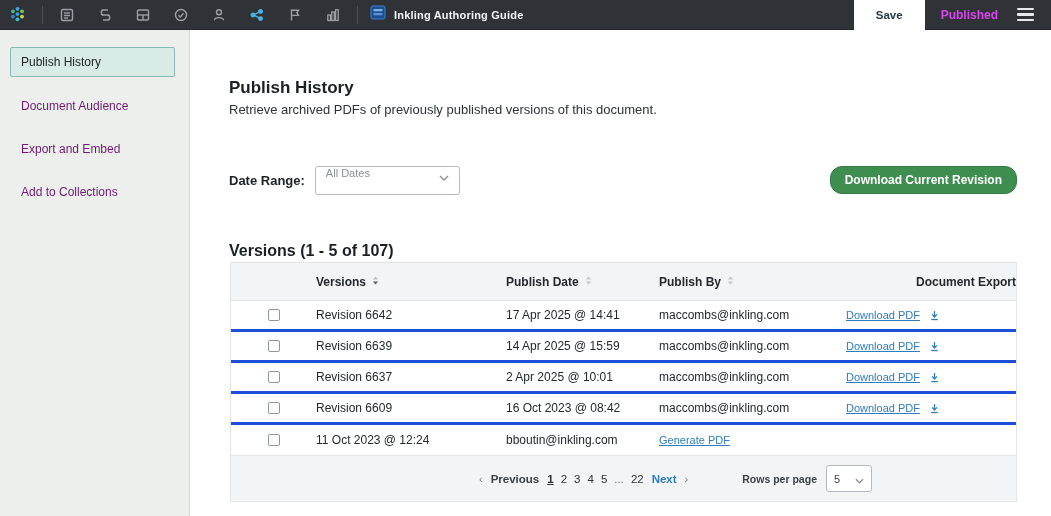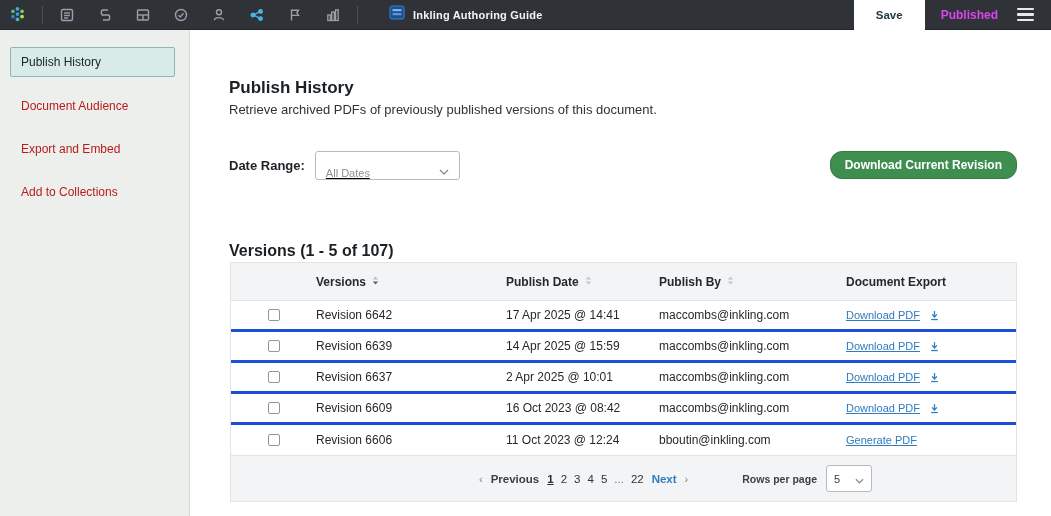--- a/index.html
+++ b/index.html
@@ -6,62 +6,62 @@
   html,body { width:1051px; height:516px; overflow:hidden; background:#fff;
     font-family:"Liberation Sans", sans-serif; }
 
   
   .topbar { position:absolute; left:0; top:0; width:1051px; height:30px;
     background:#2f3338; display:flex; align-items:center; border-bottom:1px solid #24272b; }
   .logo { width:34px; display:flex; justify-content:center; align-items:center; }
   .tb-sep { width:1px; height:18px; background:#4a4f55; margin:0 8px; }
   .tb-icons { display:flex; align-items:center; gap:14px; padding:0 4px; }
   .tb-icon { width:24px; height:22px; display:flex; align-items:center; justify-content:center; cursor:pointer; }
-  .doc-chip { display:flex; align-items:center; gap:8px; margin-left:23px; }
+  .doc-chip { display:flex; align-items:center; gap:8px; margin-left:4px; }
   .doc-title { color:#f2f4f6; font-size:11px; font-weight:bold; letter-spacing:.2px; }
   .tb-right { margin-left:auto; display:flex; align-items:center; gap:16px; padding-right:14px; }
   .save-btn { background:#ffffff; color:#243a44; font-size:11.5px; font-weight:bold;
     border:none; border-radius:3px; padding:11px 22px; cursor:pointer; }
   .published { color:#d946ef; font-size:12px; font-weight:bold; }
   .hamburger { display:flex; flex-direction:column; gap:3px; cursor:pointer; padding:3px; }
   .hamburger span { width:17px; height:2.4px; background:#e7eaec; border-radius:1px; }
 
   
   .sidebar { position:absolute; left:0; top:30px; width:190px; height:486px;
     background:#ecefeb; border-right:1px solid #d7d9d5; }
-  .side-item { font-size:12px; color:#b91c1c; padding:7px 10px; margin:10px 14px 10px 10px;
+  .side-item { font-size:12px; color:#701a75; padding:7px 10px; margin:10px 14px 10px 10px;
     cursor:pointer; border:1px solid transparent; }
   .side-item.active { background:#d8ebe7; border:1px solid #8ab8b4; border-radius:2px;
     color:#20262a; margin-top:17px; margin-bottom:14px; }
   .side-item.plain { padding:7px 10px; margin:13px 14px 13px 10px; }
 
   
   .main { position:absolute; left:191px; top:30px; width:860px; height:486px; background:#fff; }
   .page-title { font-size:17px; font-weight:bold; color:#1b2024; margin:48px 0 4px 38px; }
   .page-sub { font-size:13px; color:#2e3338; margin-left:38px; }
 
-  .controls { position:absolute; left:38px; top:120px; width:788px; height:30px;
+  .controls { position:absolute; left:38px; top:135px; width:788px; height:30px;
     display:flex; align-items:center; }
   .dr-label { font-size:13px; font-weight:bold; color:#1d2226; margin-right:10px; }
   .dropdown { width:145px; height:29px; border:1px solid #b6bac0; border-radius:3px;
-    background:#fff; display:flex; align-items:flex-end; padding:0 10px; cursor:pointer;text-decoration:underline; }
+    background:#fff; display:flex; align-items:flex-start; padding:0 10px; cursor:pointer; }
   .dropdown .dd-val { font-size:11px; color:#8b9097; flex:1; }
   .green-btn { margin-left:auto; background:#3e8e4f; border:1px solid #357a45; color:#fff;
     font-size:12px; font-weight:bold; border-radius:12px; padding:6px 14px; cursor:pointer; }
 
   .versions-heading { position:absolute; left:38px; top:188px; font-size:16px;
     font-weight:bold; color:#1b2024;margin-top:24px; }
 
   
   .table { position:absolute; left:39px; top:232px; width:787px;
     border:1px solid #e2e4e6; background:#fff; }
   .grid-row { display:grid; grid-template-columns:85px 190px 153px 187px 1fr; align-items:center; }
   .thead { height:38px; background:#f3f4f6; border-bottom:1px solid #e2e4e6; }
   .th { font-size:12px; font-weight:bold; color:#24292e; display:flex; align-items:center; gap:5px; cursor:pointer; }
-  .th.no-sort { cursor:default; }
+  .th.no-sort { cursor:default;justify-content:flex-end; }
   .trow { height:31px; border-bottom:3px solid #1d4ed8; background:#fff; }
   .trow:last-child { border-bottom:1px solid #e2e4e6; }
   .cell { font-size:12px; color:#24292e; }
   .c-check { display:flex; justify-content:center; }
   .c-check input { width:12px; height:12px; appearance:none; -webkit-appearance:none;
     border:1px solid #8f969d; border-radius:2px; background:#fff; cursor:pointer; }
   .c-export { display:flex; align-items:center; gap:9px; }
   .export-link { font-size:11px; color:#2e7cbe; text-decoration:underline; cursor:pointer; }
   .dl-icon { display:flex; cursor:pointer; }
 
@@ -310,21 +310,20 @@
           <line x1="2.4" y1="10.4" x2="9.6" y2="10.4"></line>
         </svg>
       </span>
     </div>
   </div>
 
   <div class="grid-row trow">
     <div class="cell c-check">
       <input type="checkbox" style="">
     </div>
-    <div class="cell c-version">Revision 6606</div>
     <div class="cell c-date">11 Oct 2023 @ 12:24</div>
     <div class="cell c-by">bboutin@inkling.com</div>
     <div class="cell c-export">
       <a class="export-link">Generate PDF</a>
 
     </div>
   </div>
 </div>
 
     <div class="tfooter">

